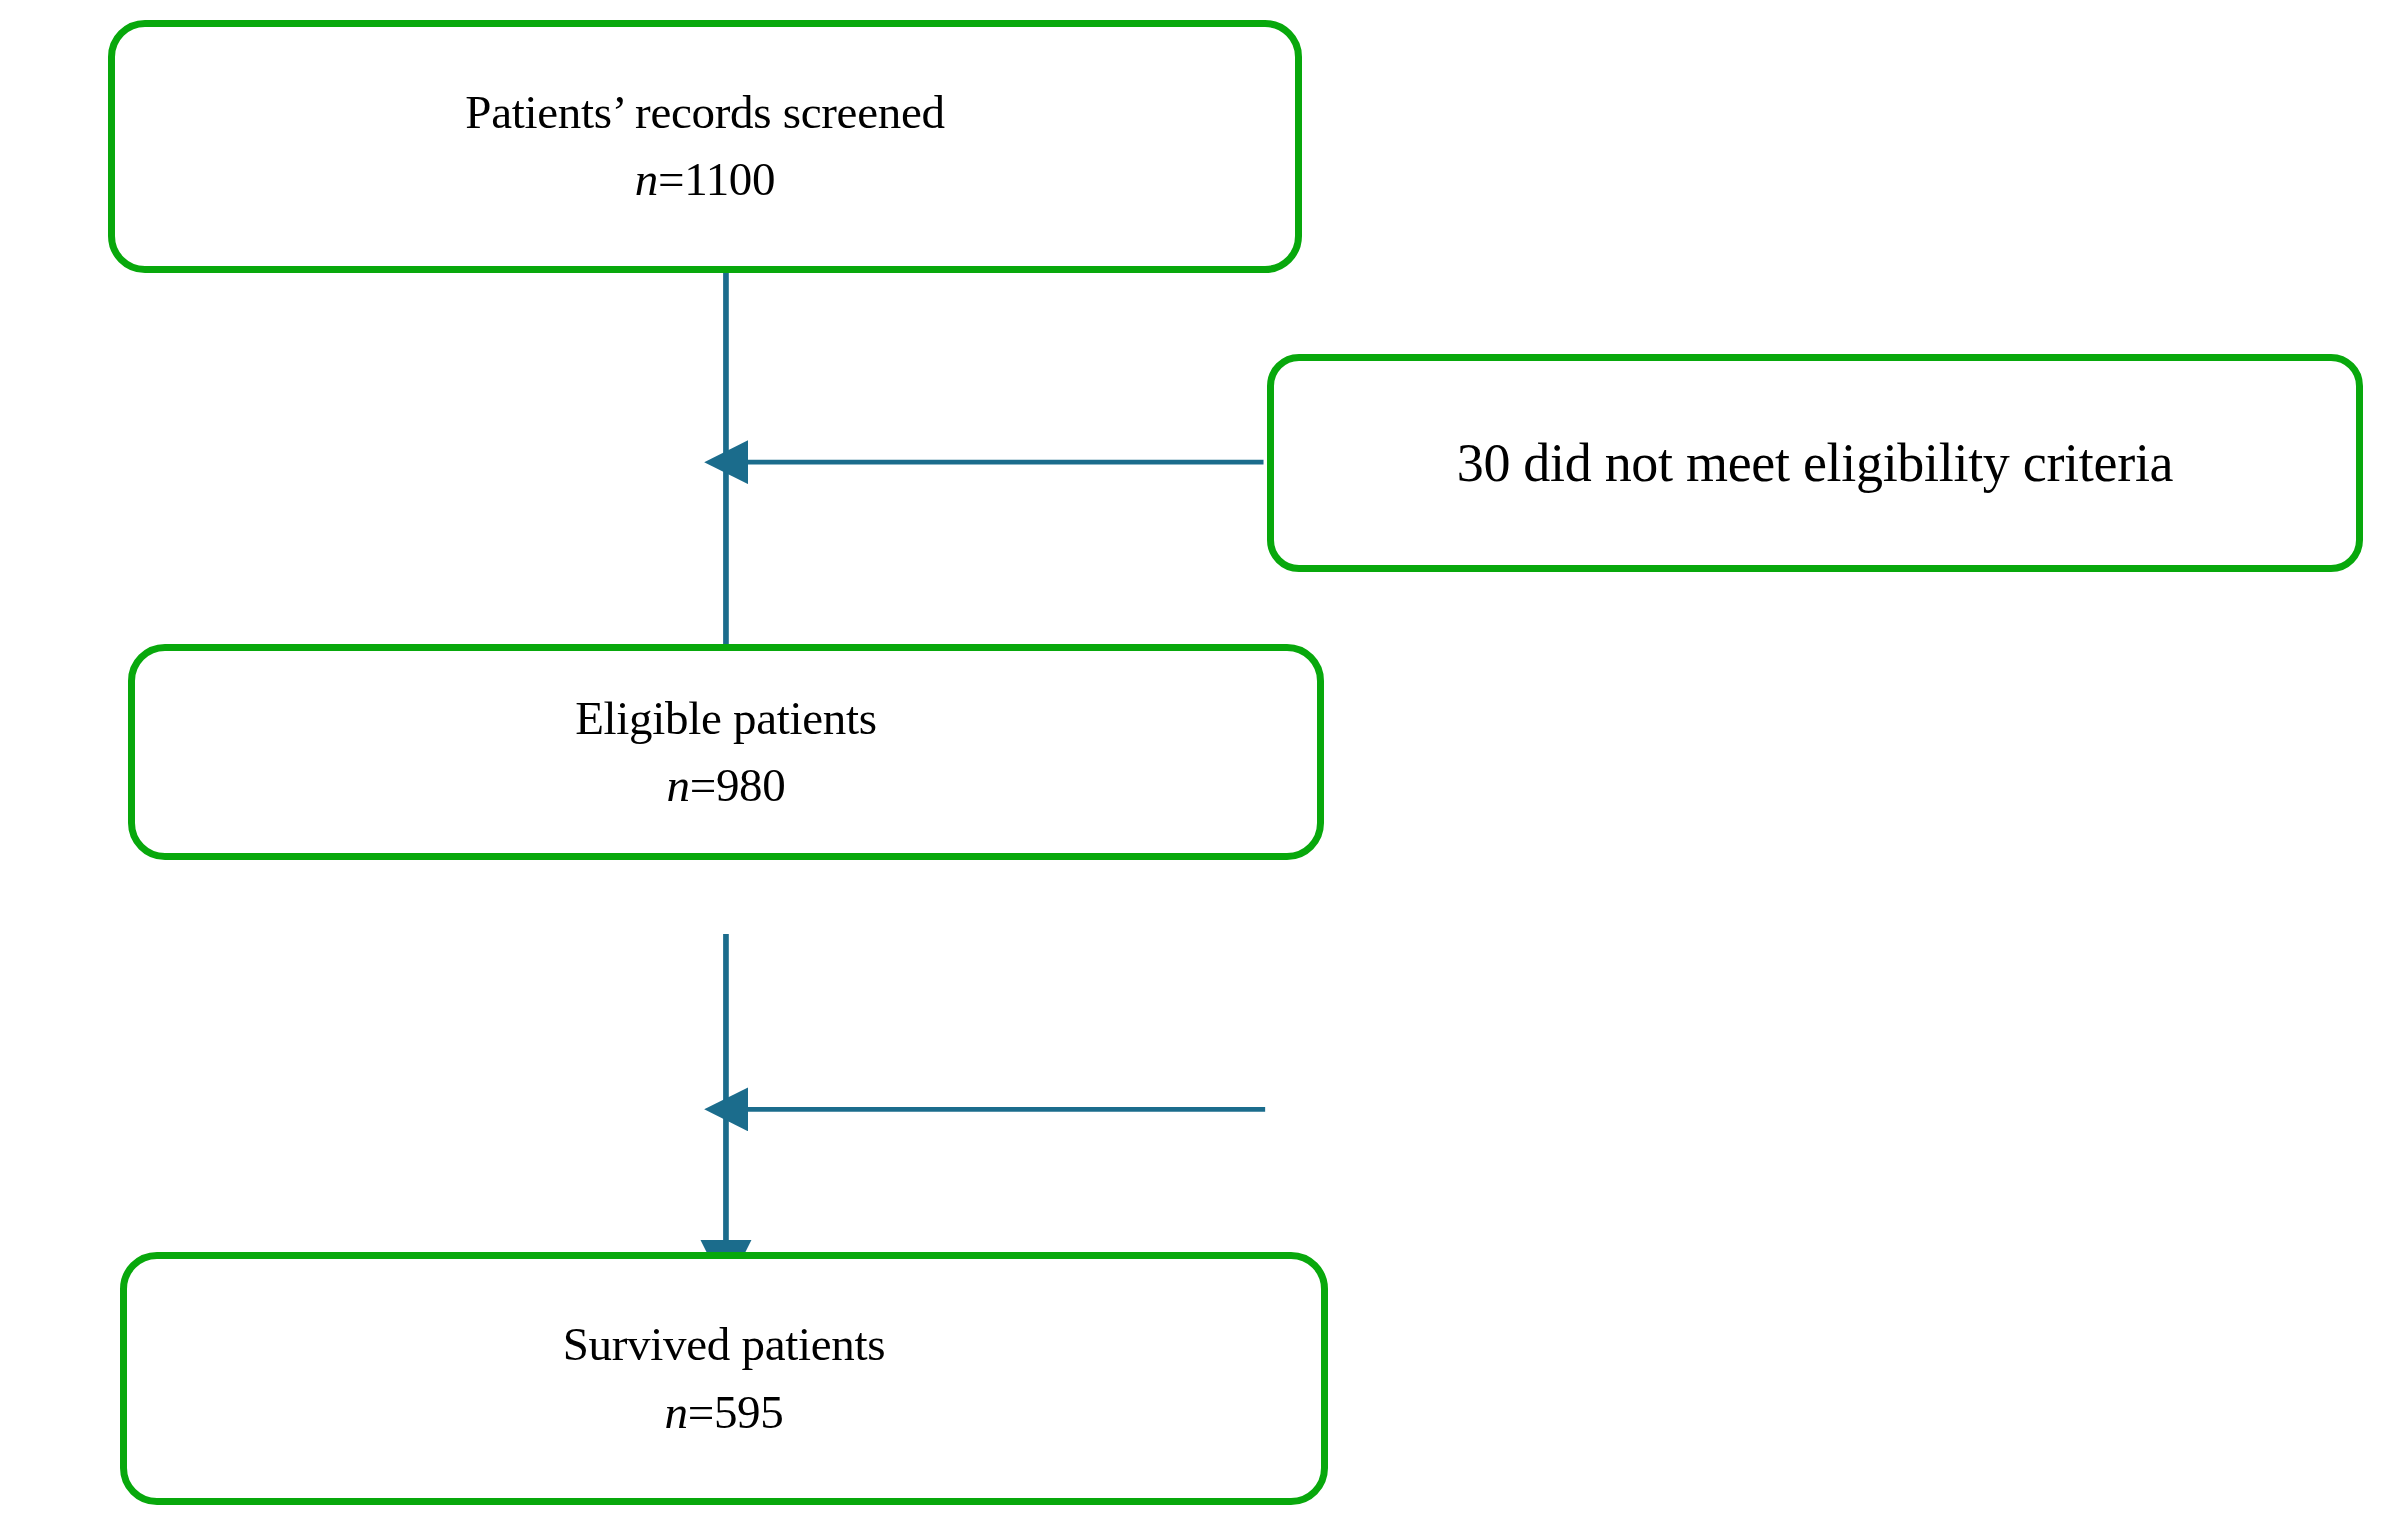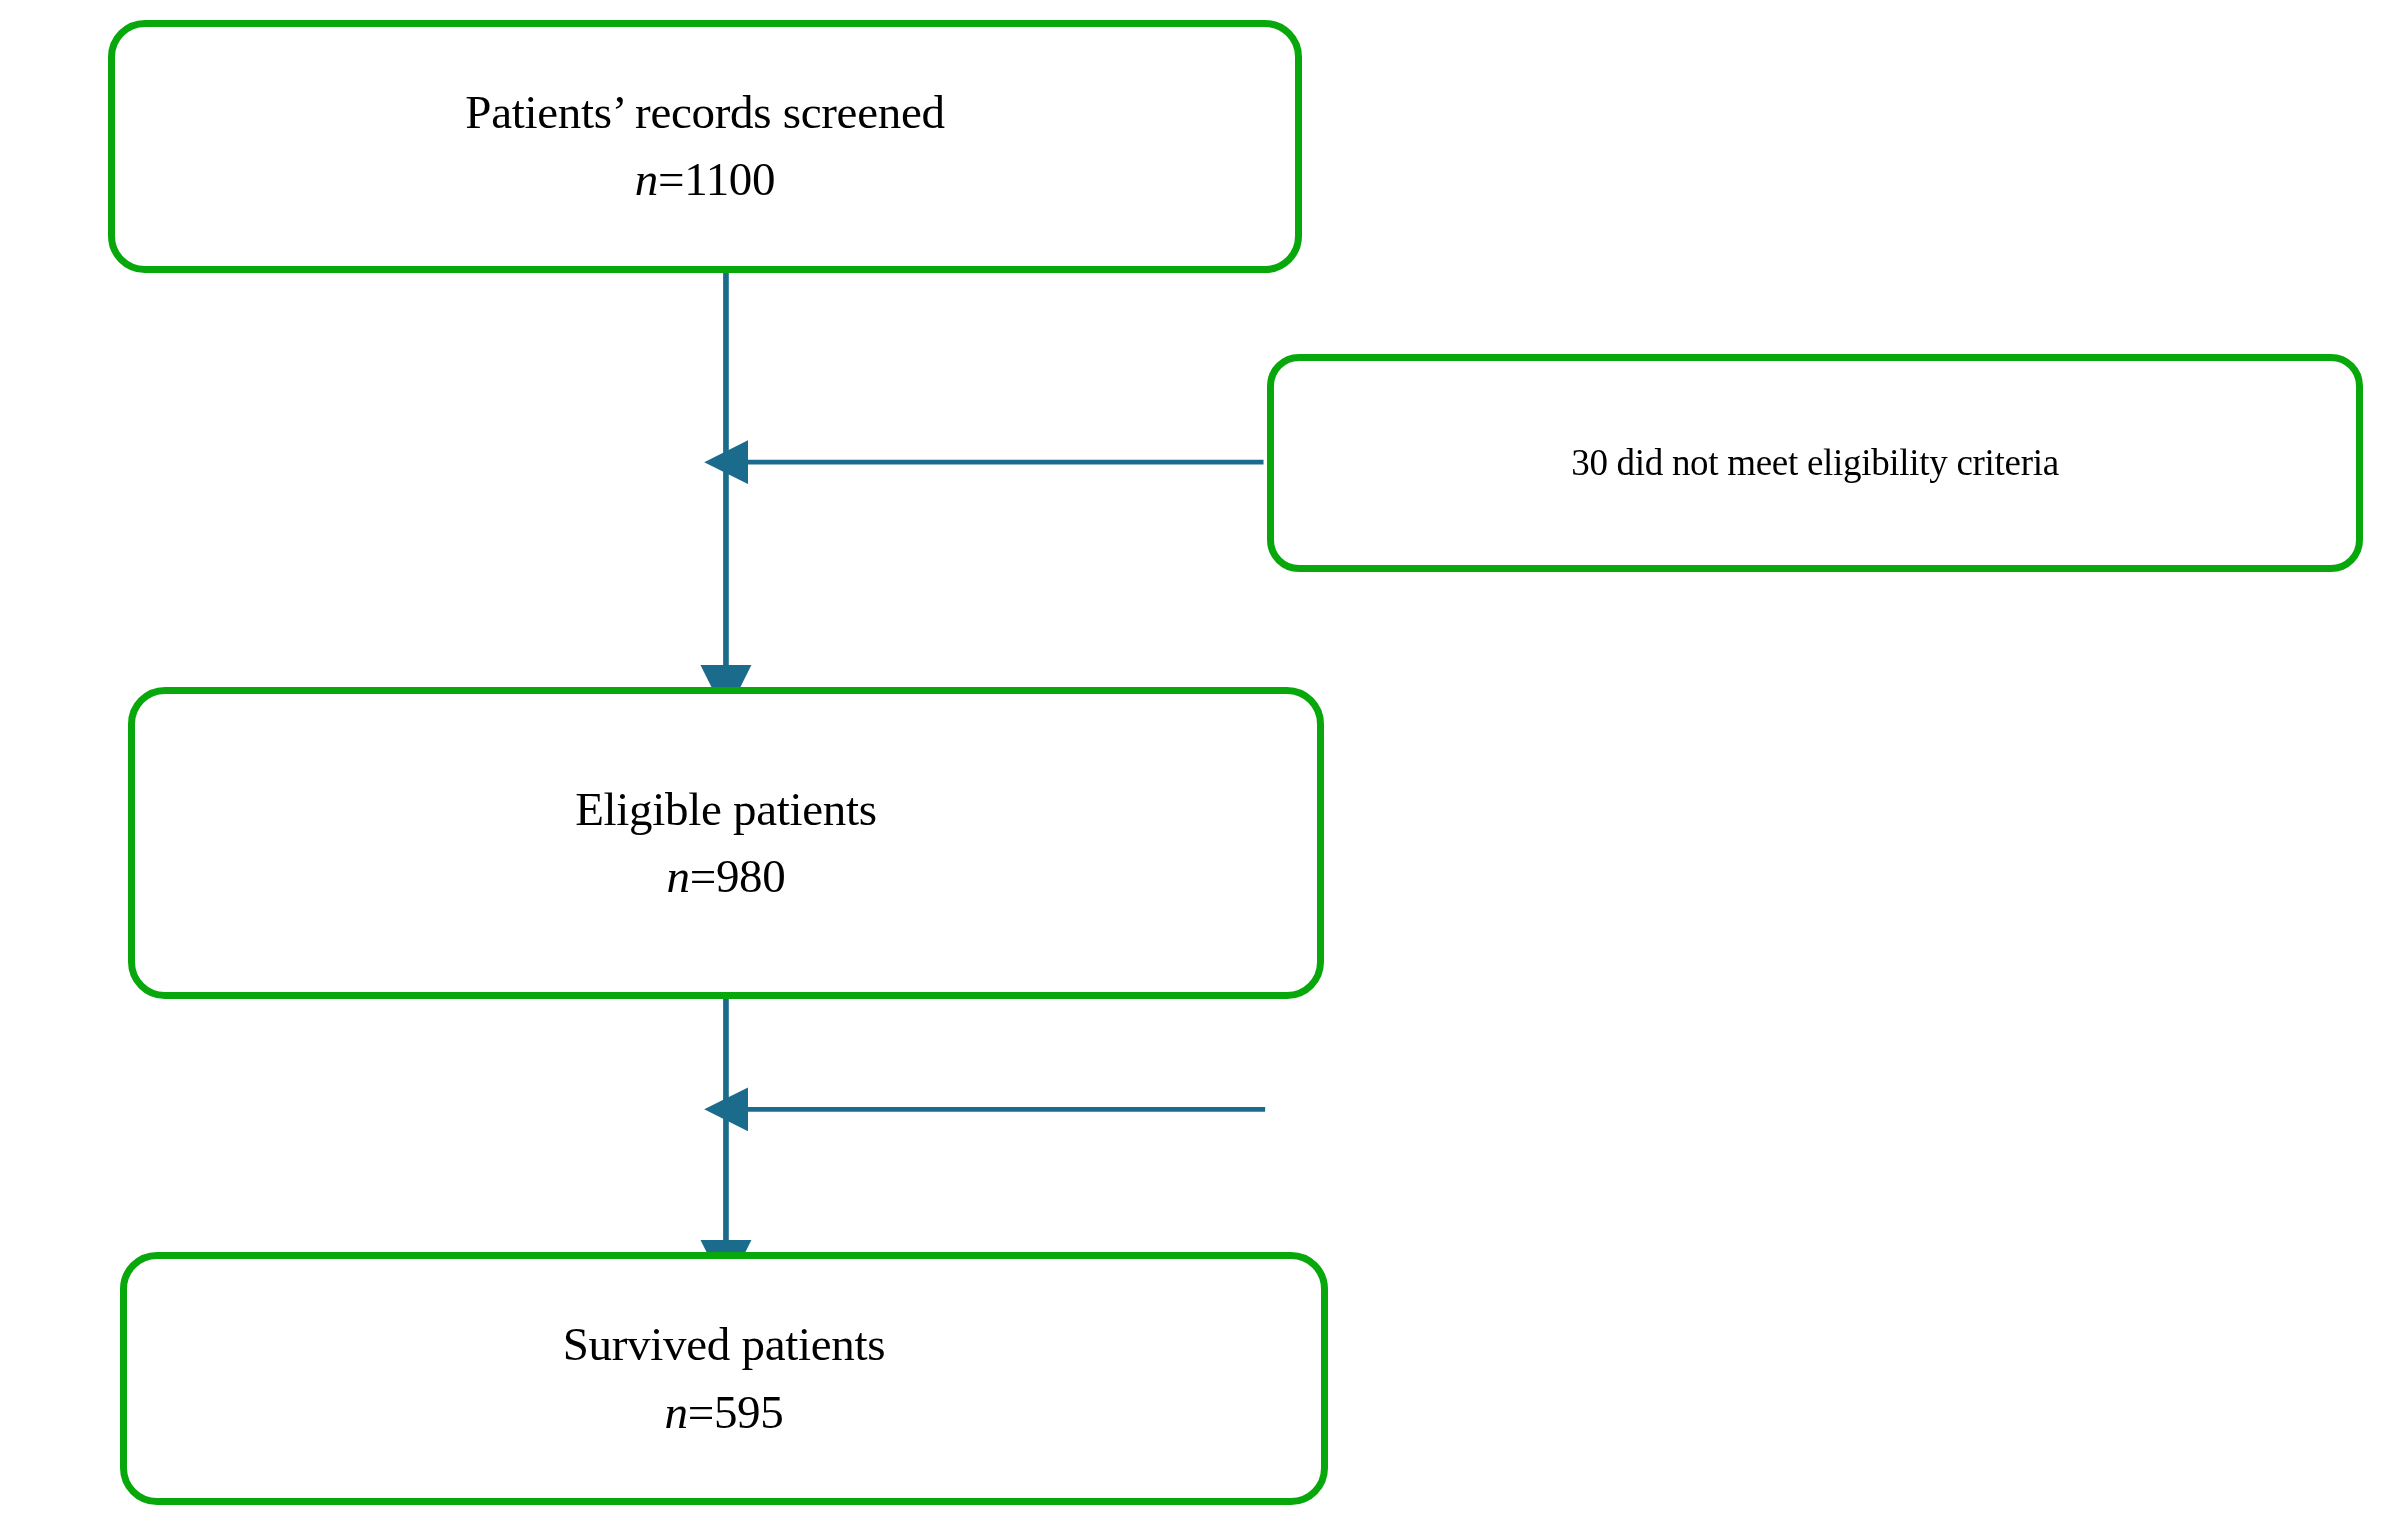--- a/index.html
+++ b/index.html
@@ -55,40 +55,40 @@
   .stat .sym {
     font-style: italic;
   }
 
   
   #box-screened {
     left: 108px;  top: 19.5px;
     width: 1194px; height: 253px;
   }
   #box-eligible {
-    left: 128px;  top: 687px;
-    width: 1196px; height: 312px;
+    left: 128px;  top: 644px;
+    width: 1196px; height: 216px;
   }
   #box-survived {
     left: 120px;  top: 1252px;
     width: 1208px; height: 253px;
   }
   #box-ineligible {
     left: 1267px; top: 354px;
     width: 1096px; height: 218px;
     border-radius: 32px;
   }
   #box-died {
     left: 1269px; top: 1025px;
     width: 1092px; height: 167px;
     border-radius: 32px;
   }
   #box-ineligible .node-line,
   #box-died .node-line {
-    font-size: 37px;
+    font-size: 54px;
   }
 </style>
 </head>
 <body>
 
 <div id="canvas">
 
   <svg id="flow-svg" viewBox="0 0 2942 1890" xmlns="http://www.w3.org/2000/svg">
     <defs>
       <marker id="arrowdown" markerWidth="9" markerHeight="9" refX="0.2" refY="4.5" orient="auto" markerUnits="strokeWidth">

